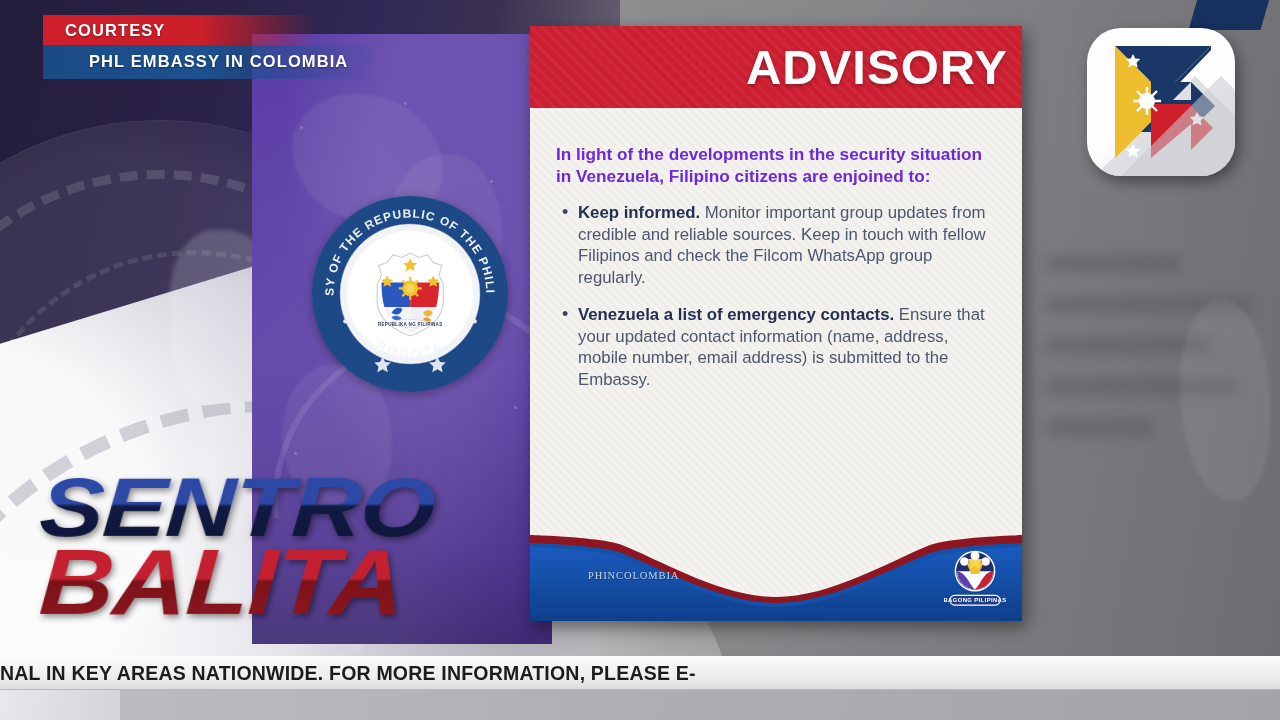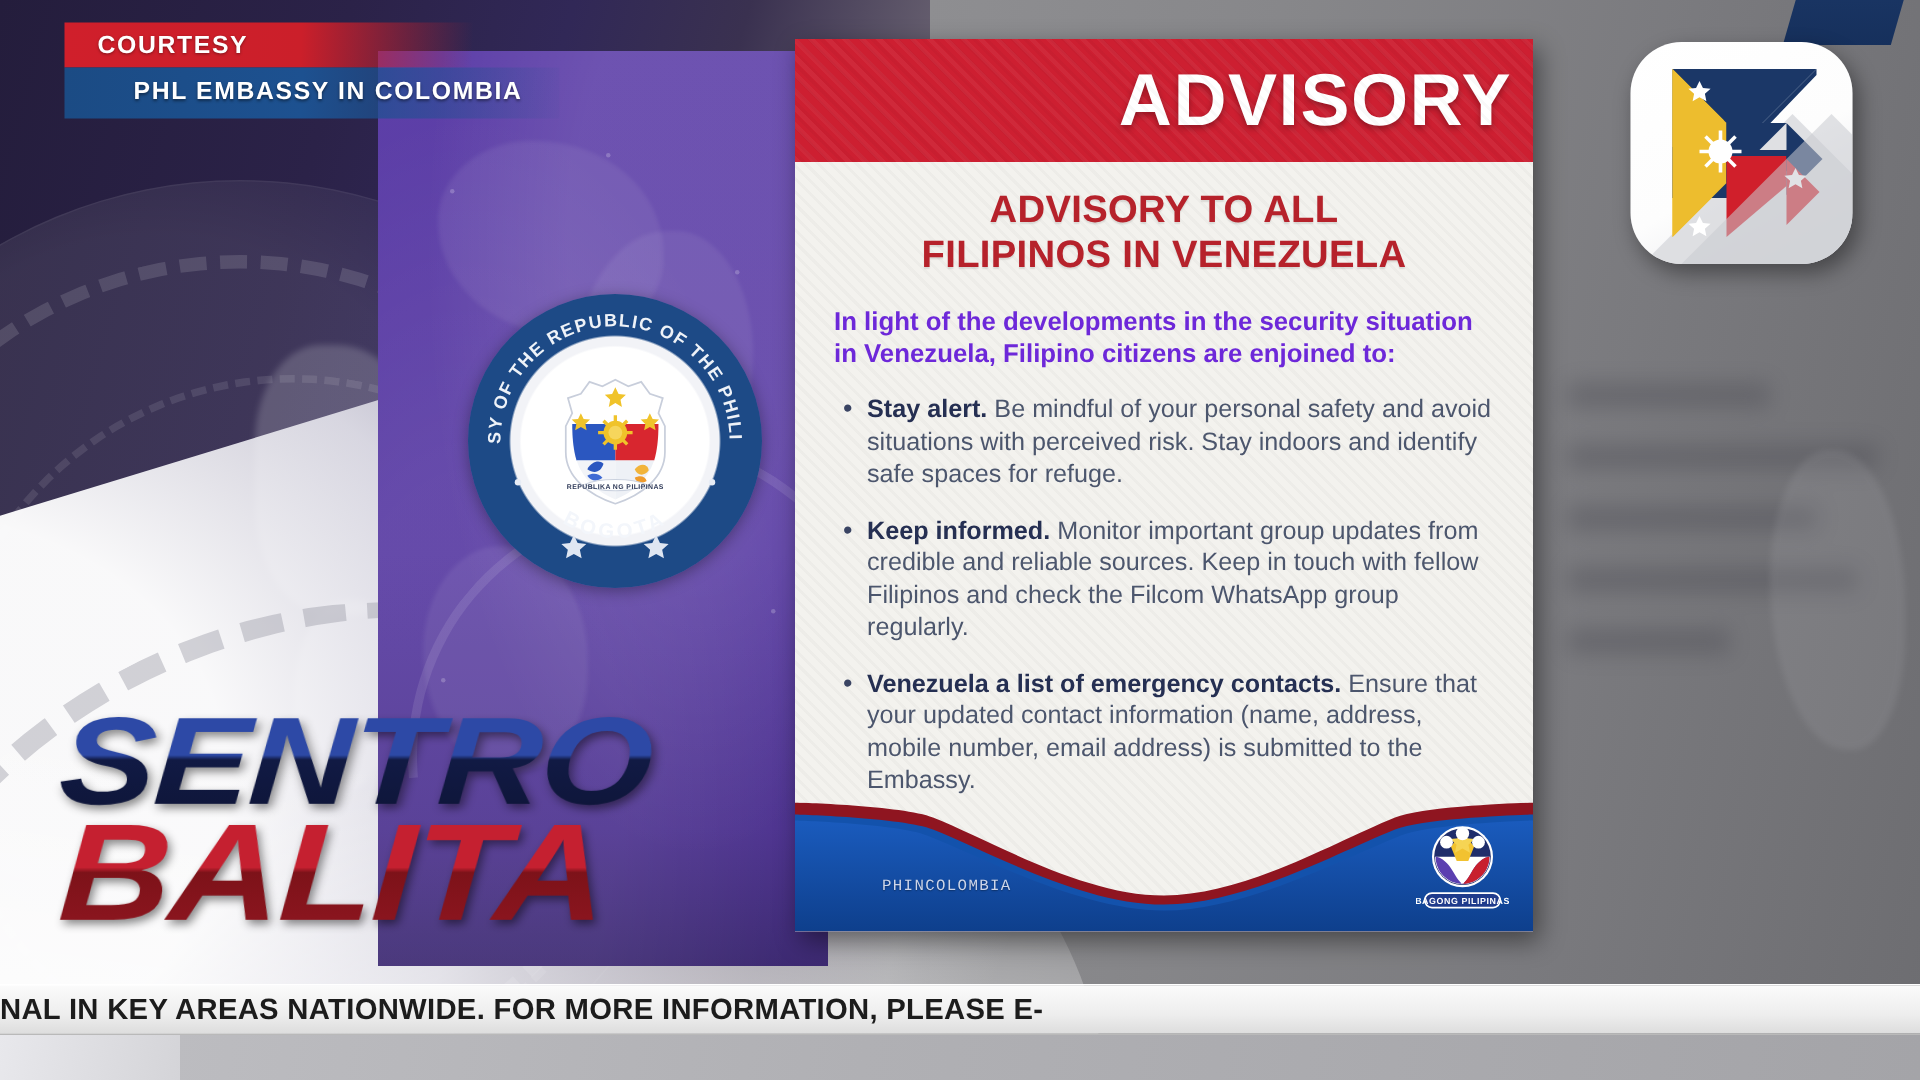--- a/index.html
+++ b/index.html
@@ -186,23 +186,23 @@
   ul.bullets li::before {
     content:"•"; position:absolute; left:6px; top:-1px;
     color:#3a4463; font-size:18px;
   }
   ul.bullets li b { color:#252f52; }
 
   
   .card-wave { position:absolute; left:0; right:0; bottom:0; height:86px; }
   .card-wave svg { display:block; width:100%; height:100%; }
   .handle {
-    position:absolute; left:58px; bottom:24px;
+    position:absolute; left:58px; bottom:40px;
     color:#cdd6ea; font-size:10.5px; letter-spacing:.9px;
-    font-family:Liberation Mono, monospace;
+    font-family:Liberation Serif, serif;
     text-shadow:0 1px 1px rgba(0,0,0,.35);
   }
   .bp-logo {
     position:absolute; right:16px; bottom:14px; width:62px; height:62px;
   }
   .bp-logo svg { width:100%; height:100%; }
 
   
   .sb { position:absolute; left:40px; top:470px; z-index:40; }
   .sb-line1, .sb-line2 {
@@ -367,29 +367,22 @@
       </svg>
     </div>
   </div>
 
   <div class="card">
     <div class="card-hdr">
       <span>ADVISORY</span>
     </div>
     <div class="card-texture"></div>
     <div class="card-body">
-      <div class="card-title">
-        <div>ADVISORY TO ALL</div>
-        <div>FILIPINOS IN VENEZUELA</div>
-      </div>
       <div class="card-intro">In light of the developments in the security situation in Venezuela, Filipino citizens are enjoined to:</div>
       <ul class="bullets">
-        <li>
-          <b>Stay alert.</b><span> Be mindful of your personal safety and avoid situations with perceived risk. Stay indoors and identify safe spaces for refuge.</span>
-        </li>
         <li>
           <b>Keep informed.</b><span> Monitor important group updates from credible and reliable sources. Keep in touch with fellow Filipinos and check the Filcom WhatsApp group regularly.</span>
         </li>
         <li>
           <b>Venezuela a list of emergency contacts.</b><span> Ensure that your updated contact information (name, address, mobile number, email address) is submitted to the Embassy.</span>
         </li>
       </ul>
     </div>
 
     <div class="card-wave">

